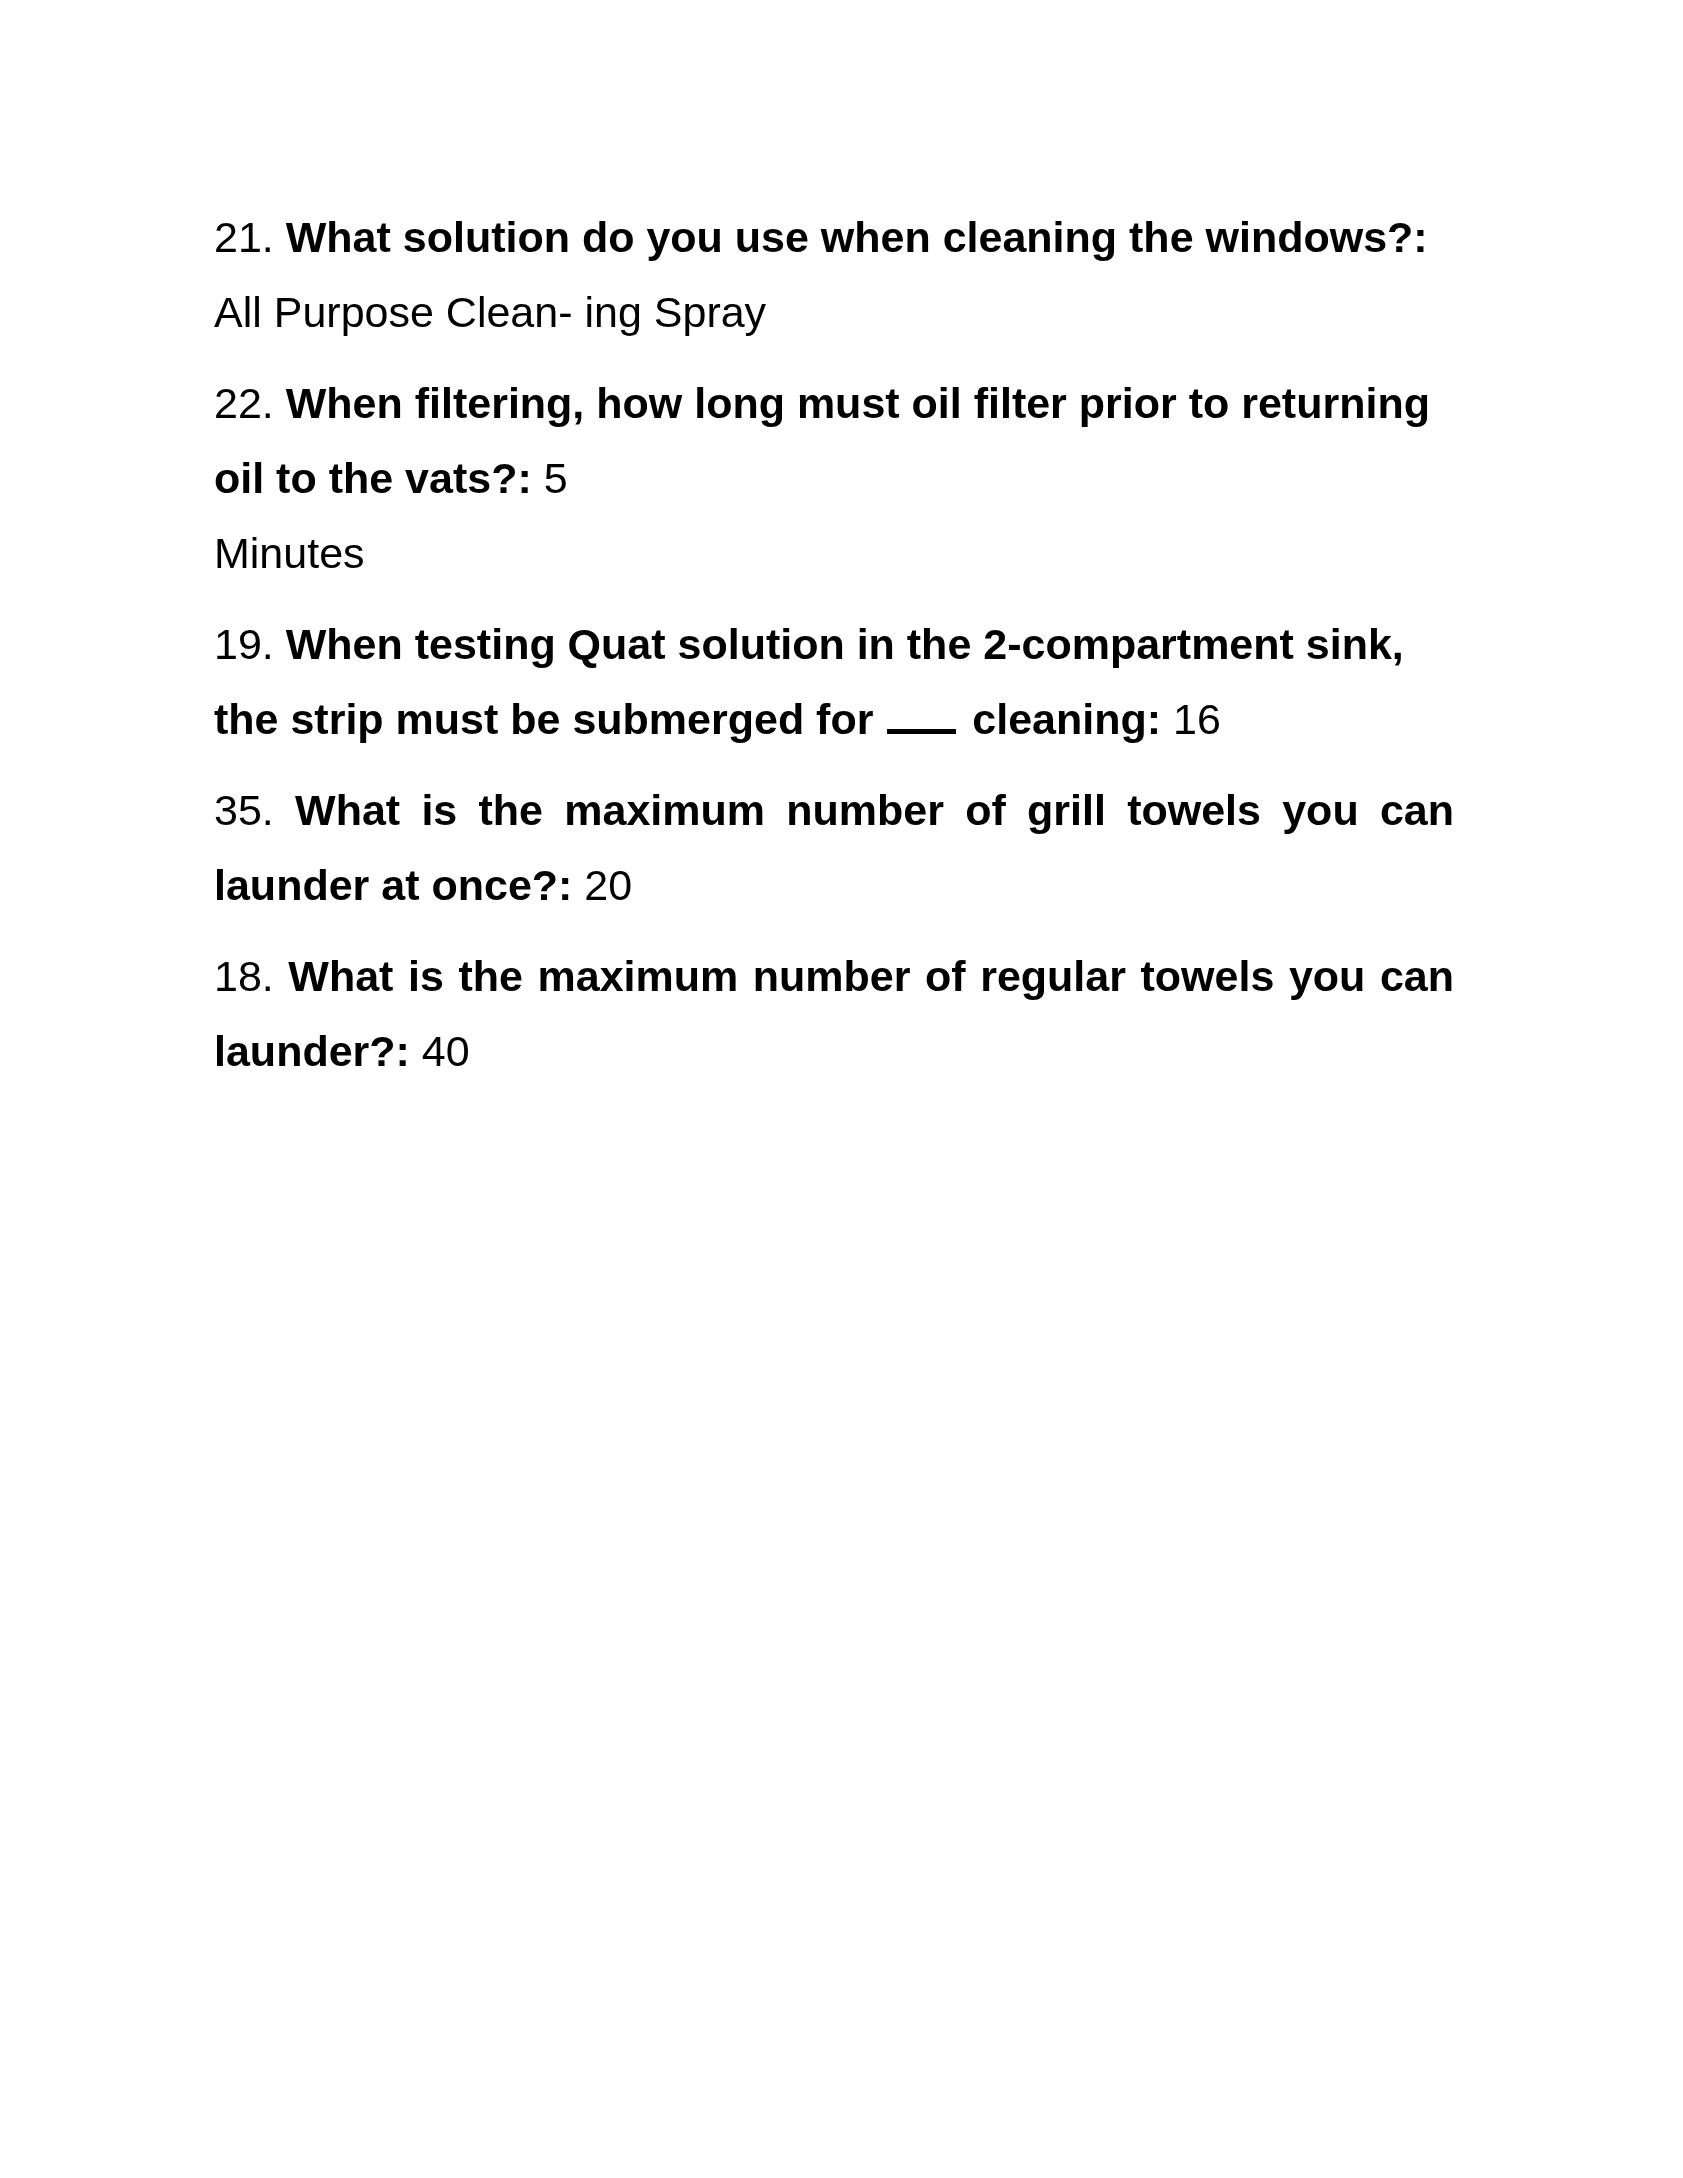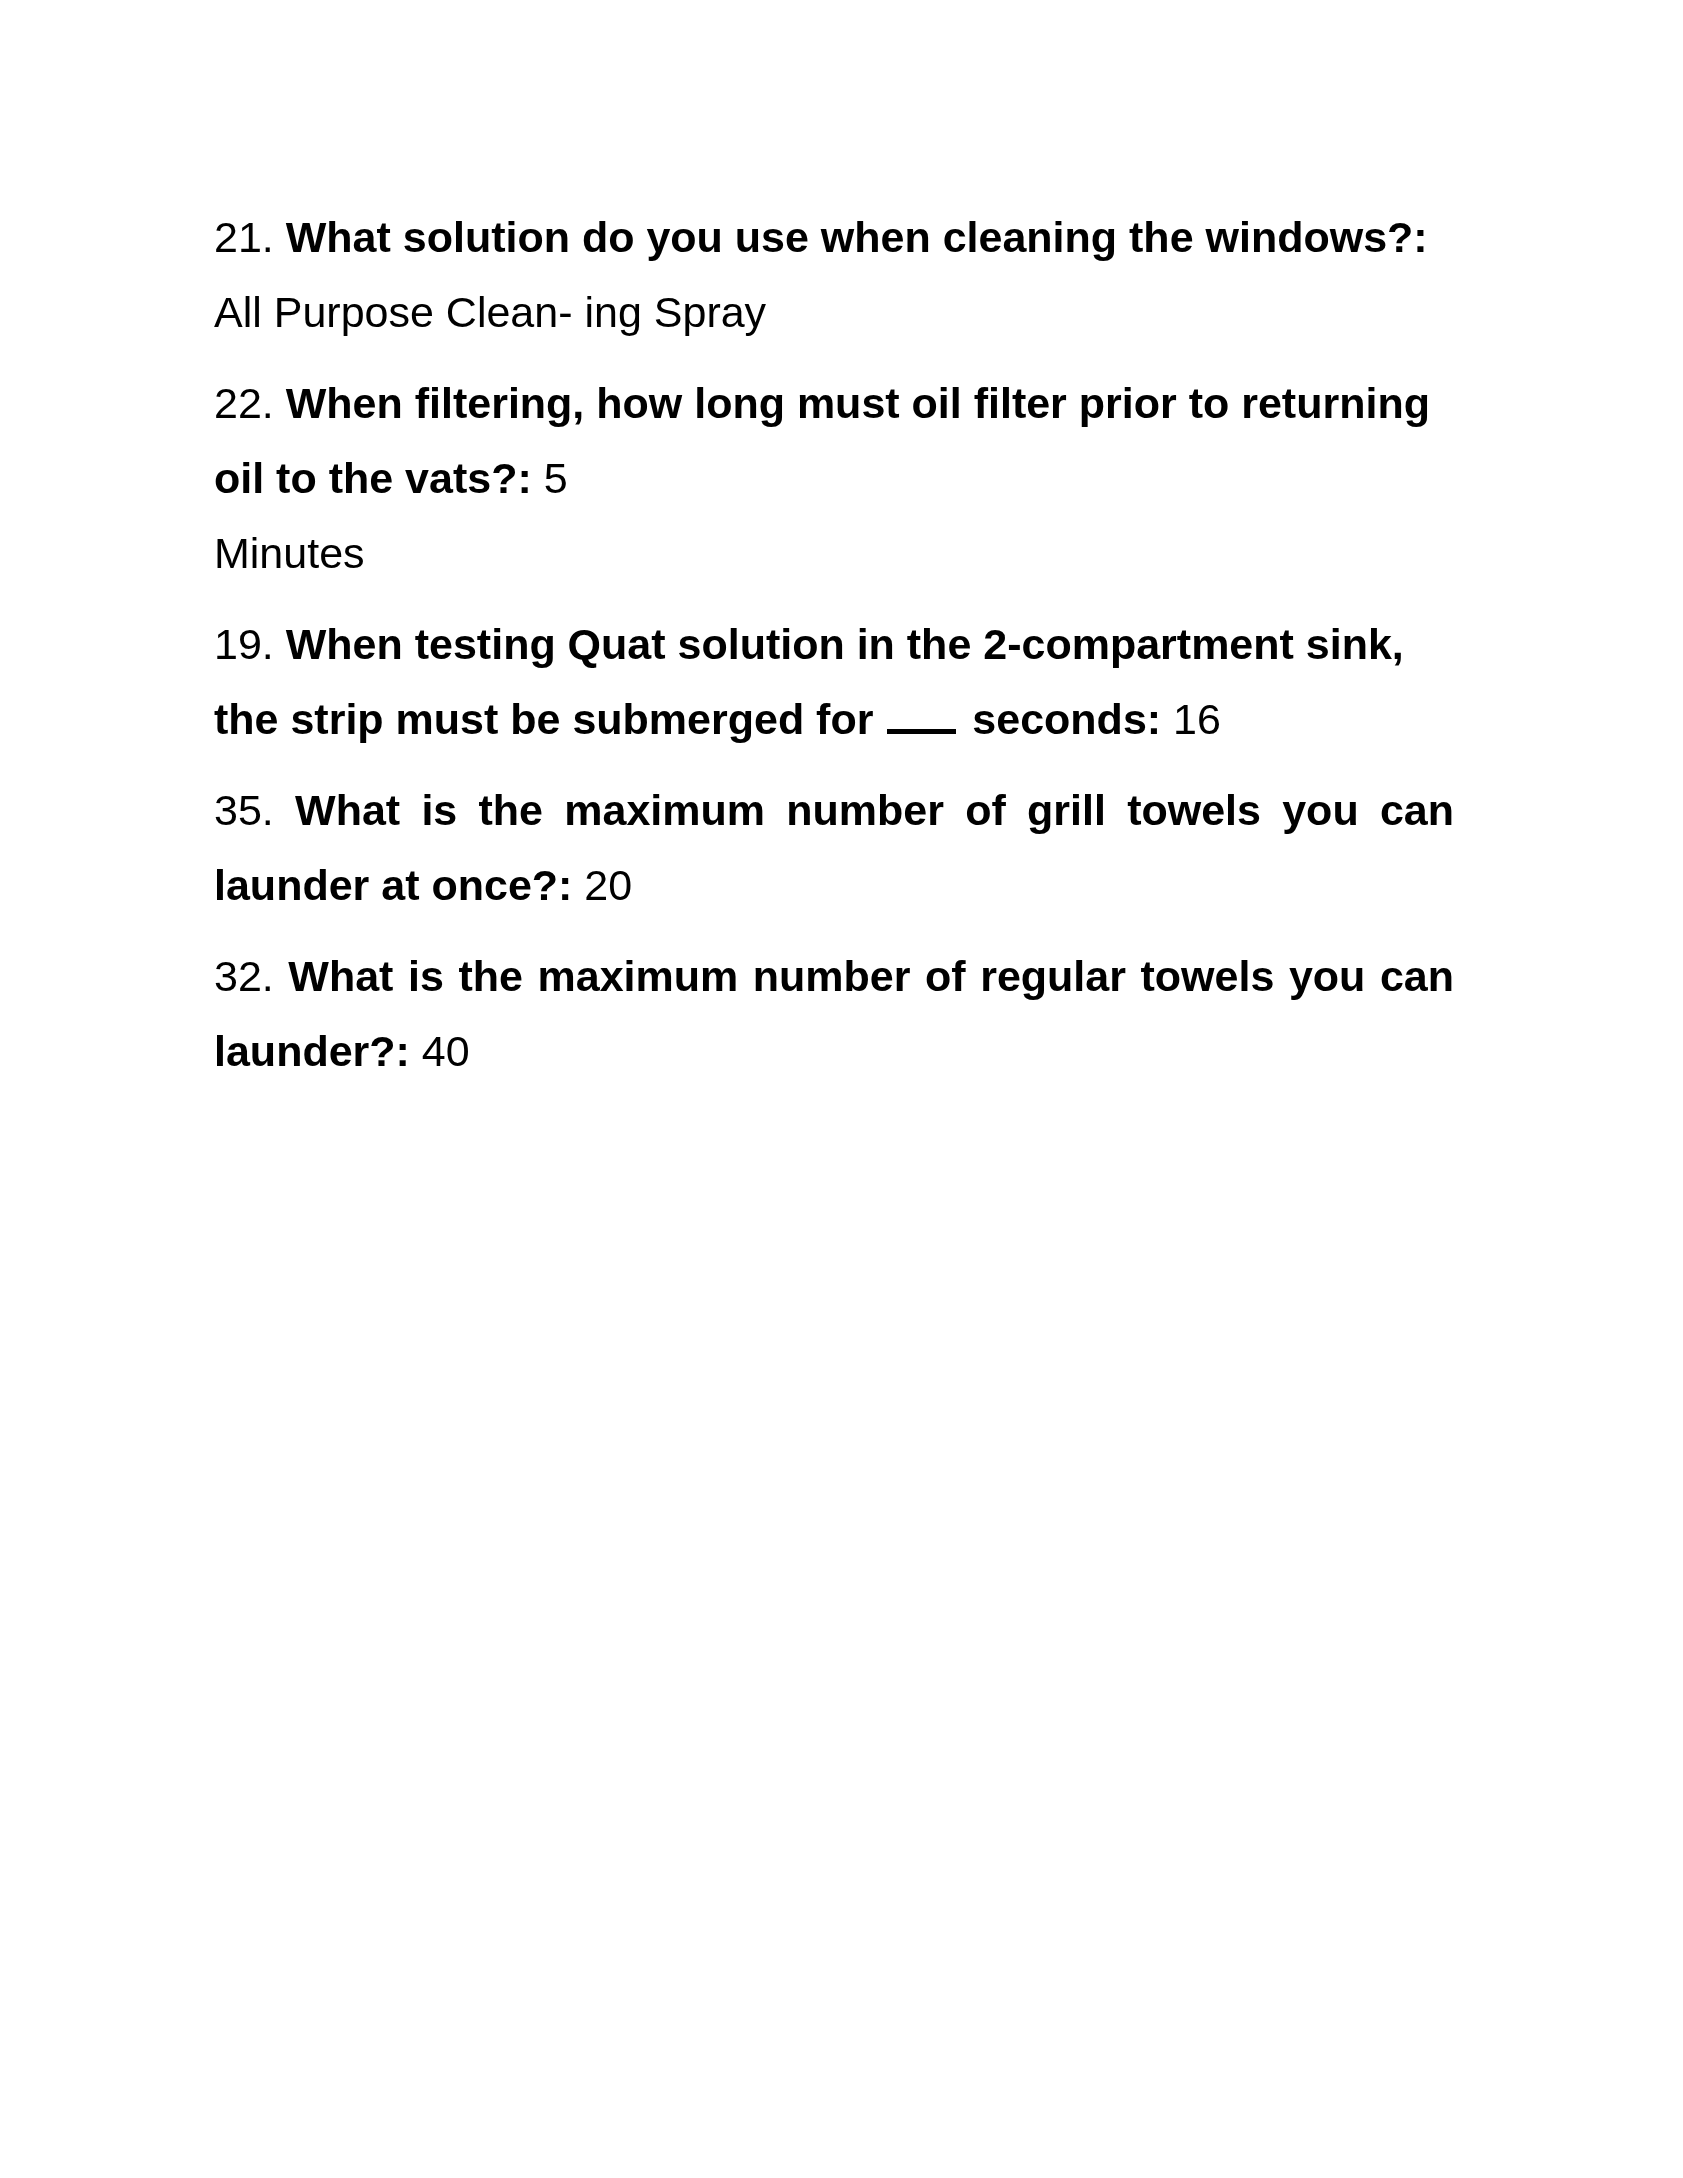--- a/index.html
+++ b/index.html
@@ -58,30 +58,30 @@
     <span class="num">22.</span>
     <span class="q">When filtering, how long must oil filter prior to returning oil to the vats?:</span>
     <span class="a">5</span><br>
     <span class="a">Minutes</span>
   </p>
 
   <p class="qa">
     <span class="num">19.</span>
     <span class="q">When testing Quat solution in the 2-compartment sink, the strip must be submerged for</span>
     <span class="blank"></span>
-    <span class="q">seconds:</span>
+    <span class="q">cleaning:</span>
     <span class="a">16</span>
   </p>
 
   <p class="qa justify">
     <span class="num">35.</span>
     <span class="q">What is the maximum number of grill towels you can launder at once?:</span>
     <span class="a">20</span>
   </p>
 
   <p class="qa justify">
-    <span class="num">32.</span>
+    <span class="num">18.</span>
     <span class="q">What is the maximum number of regular towels you can launder?:</span>
     <span class="a">40</span>
   </p>
 
 </div>
 
 
 </body></html>

